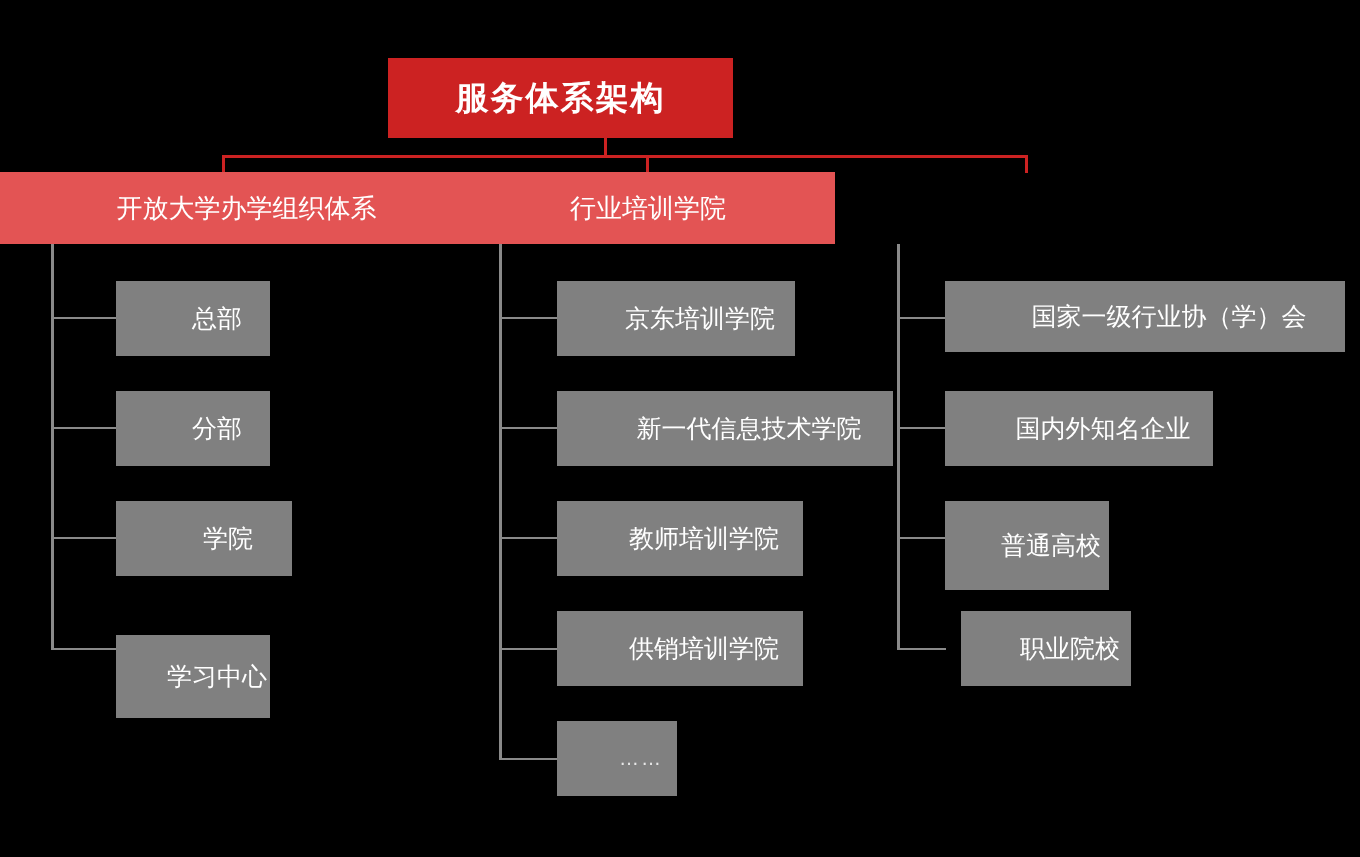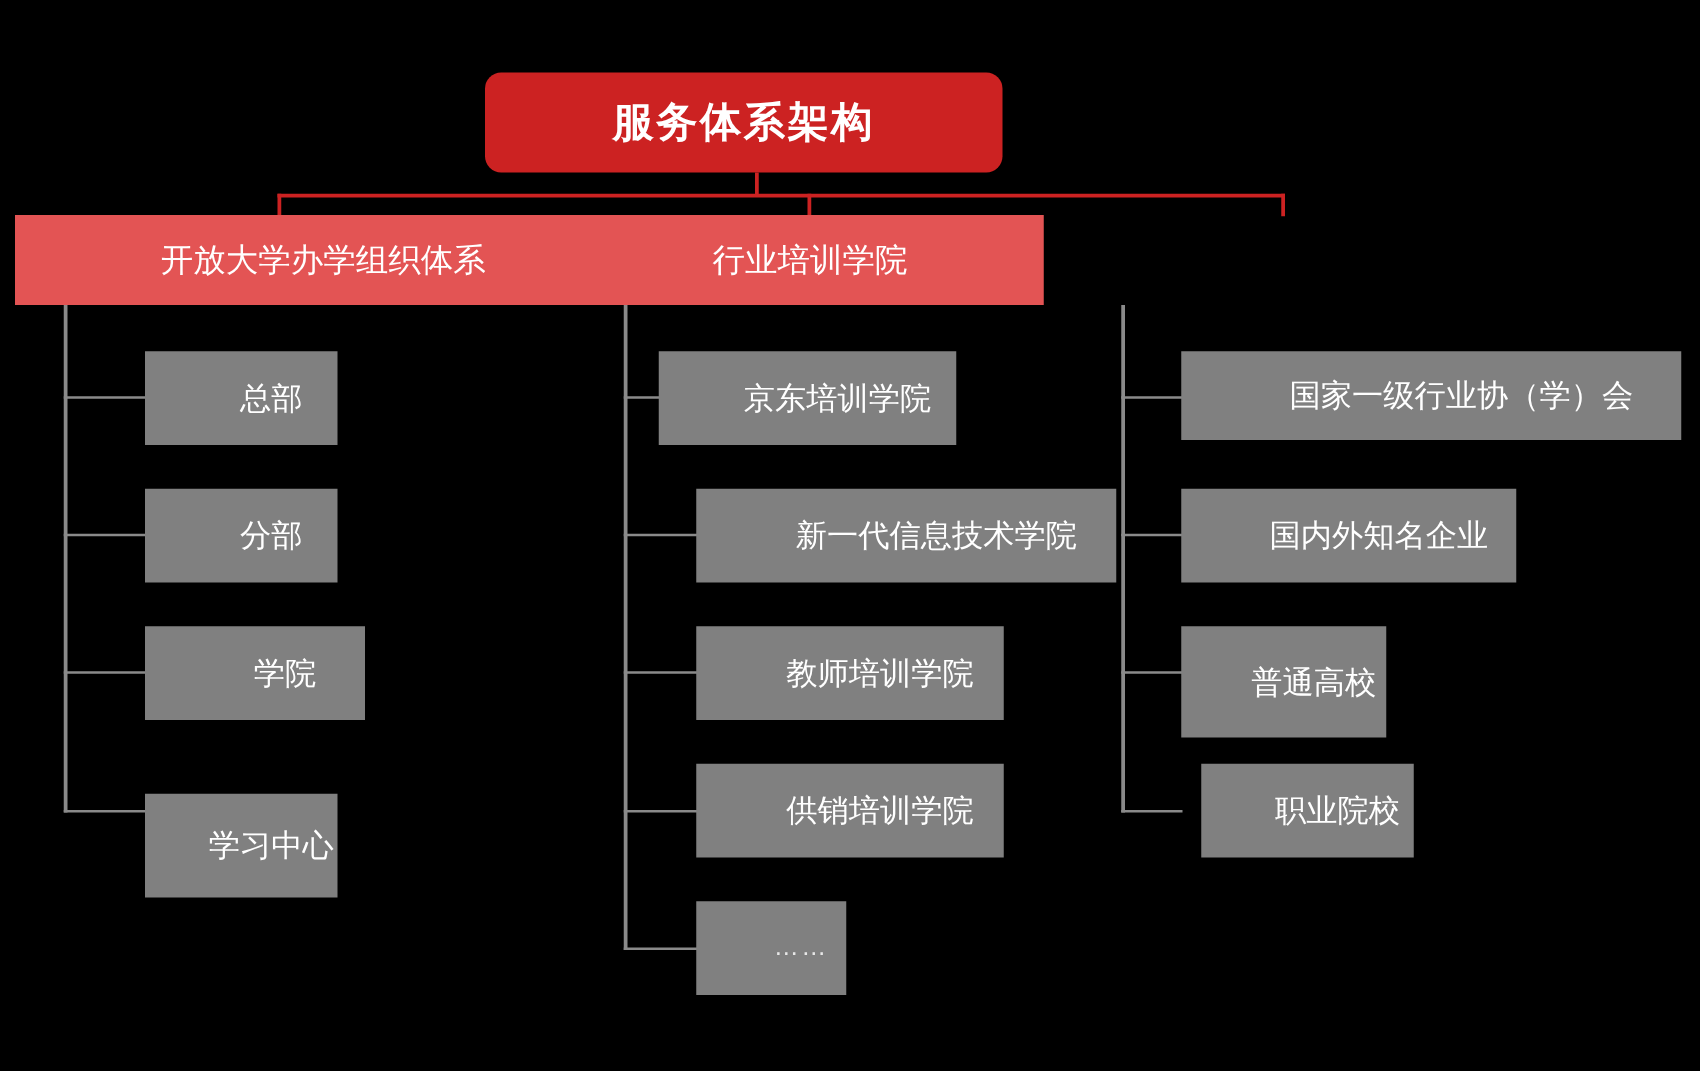--- a/index.html
+++ b/index.html
@@ -63,31 +63,31 @@
     position: absolute;
   }
   .conn-red  { background: #cc2222; }
   .conn-gray { background: #8a8a8a; }
 </style>
 </head>
 <body>
 
 <div id="canvas">
 
-  <div class="box root-box" style="left:388px; top:58px; width:414px; height:80px;border-radius:13px;">服务体系架构</div>
+  <div class="box root-box" style="left:388px; top:58px; width:345px; height:80px;">服务体系架构</div>
 
   <div class="conn conn-red" style="left:604px; top:138px; width:3px; height:19px;"></div>
 
   <div class="conn conn-red" style="left:222px; top:155px; width:806px; height:3px;"></div>
 
   <div class="conn conn-red" style="left:222px; top:155px; width:3px; height:18px;"></div>
   <div class="conn conn-red" style="left:646px; top:155px; width:3px; height:18px;"></div>
   <div class="conn conn-red" style="left:1025px; top:155px; width:3px; height:18px;"></div>
 
-  <div class="box l2-box" style="left:12px; top:172px; width:493px; height:72px;">开放大学办学组织体系</div>
+  <div class="box l2-box" style="left:0; top:172px; width:493px; height:72px;">开放大学办学组织体系</div>
 
   <div class="box l2-box" style="left:461px; top:172px; width:374px; height:72px;">行业培训学院</div>
 
 
   <div class="conn conn-gray" style="left:51px; top:244px; width:3px; height:406px;"></div>
   <div class="conn conn-gray" style="left:51px; top:317px; width:66px; height:2px;"></div>
   <div class="conn conn-gray" style="left:51px; top:427px; width:66px; height:2px;"></div>
   <div class="conn conn-gray" style="left:51px; top:537px; width:66px; height:2px;"></div>
   <div class="conn conn-gray" style="left:51px; top:648px; width:66px; height:2px;"></div>
 
@@ -96,21 +96,21 @@
   <div class="box leaf-box" style="left:116px; top:501px; width:176px; height:75px;">学院</div>
   <div class="box leaf-box" style="left:116px; top:635px; width:154px; height:83px;">学习中心</div>
 
   <div class="conn conn-gray" style="left:499px; top:244px; width:3px; height:516px;"></div>
   <div class="conn conn-gray" style="left:499px; top:317px; width:59px; height:2px;"></div>
   <div class="conn conn-gray" style="left:499px; top:427px; width:59px; height:2px;"></div>
   <div class="conn conn-gray" style="left:499px; top:537px; width:59px; height:2px;"></div>
   <div class="conn conn-gray" style="left:499px; top:648px; width:59px; height:2px;"></div>
   <div class="conn conn-gray" style="left:499px; top:758px; width:59px; height:2px;"></div>
 
-  <div class="box leaf-box" style="left:527px; top:281px; width:238px; height:75px;">京东培训学院</div>
+  <div class="box leaf-box" style="left:557px; top:281px; width:238px; height:75px;">京东培训学院</div>
   <div class="box leaf-box" style="left:557px; top:391px; width:336px; height:75px;">新一代信息技术学院</div>
   <div class="box leaf-box" style="left:557px; top:501px; width:246px; height:75px;">教师培训学院</div>
   <div class="box leaf-box" style="left:557px; top:611px; width:246px; height:75px;">供销培训学院</div>
   <div class="box leaf-box ellipsis" style="left:557px; top:721px; width:120px; height:75px;">……</div>
 
   <div class="conn conn-gray" style="left:897px; top:244px; width:3px; height:406px;"></div>
   <div class="conn conn-gray" style="left:897px; top:317px; width:49px; height:2px;"></div>
   <div class="conn conn-gray" style="left:897px; top:427px; width:49px; height:2px;"></div>
   <div class="conn conn-gray" style="left:897px; top:537px; width:49px; height:2px;"></div>
   <div class="conn conn-gray" style="left:897px; top:648px; width:49px; height:2px;"></div>

